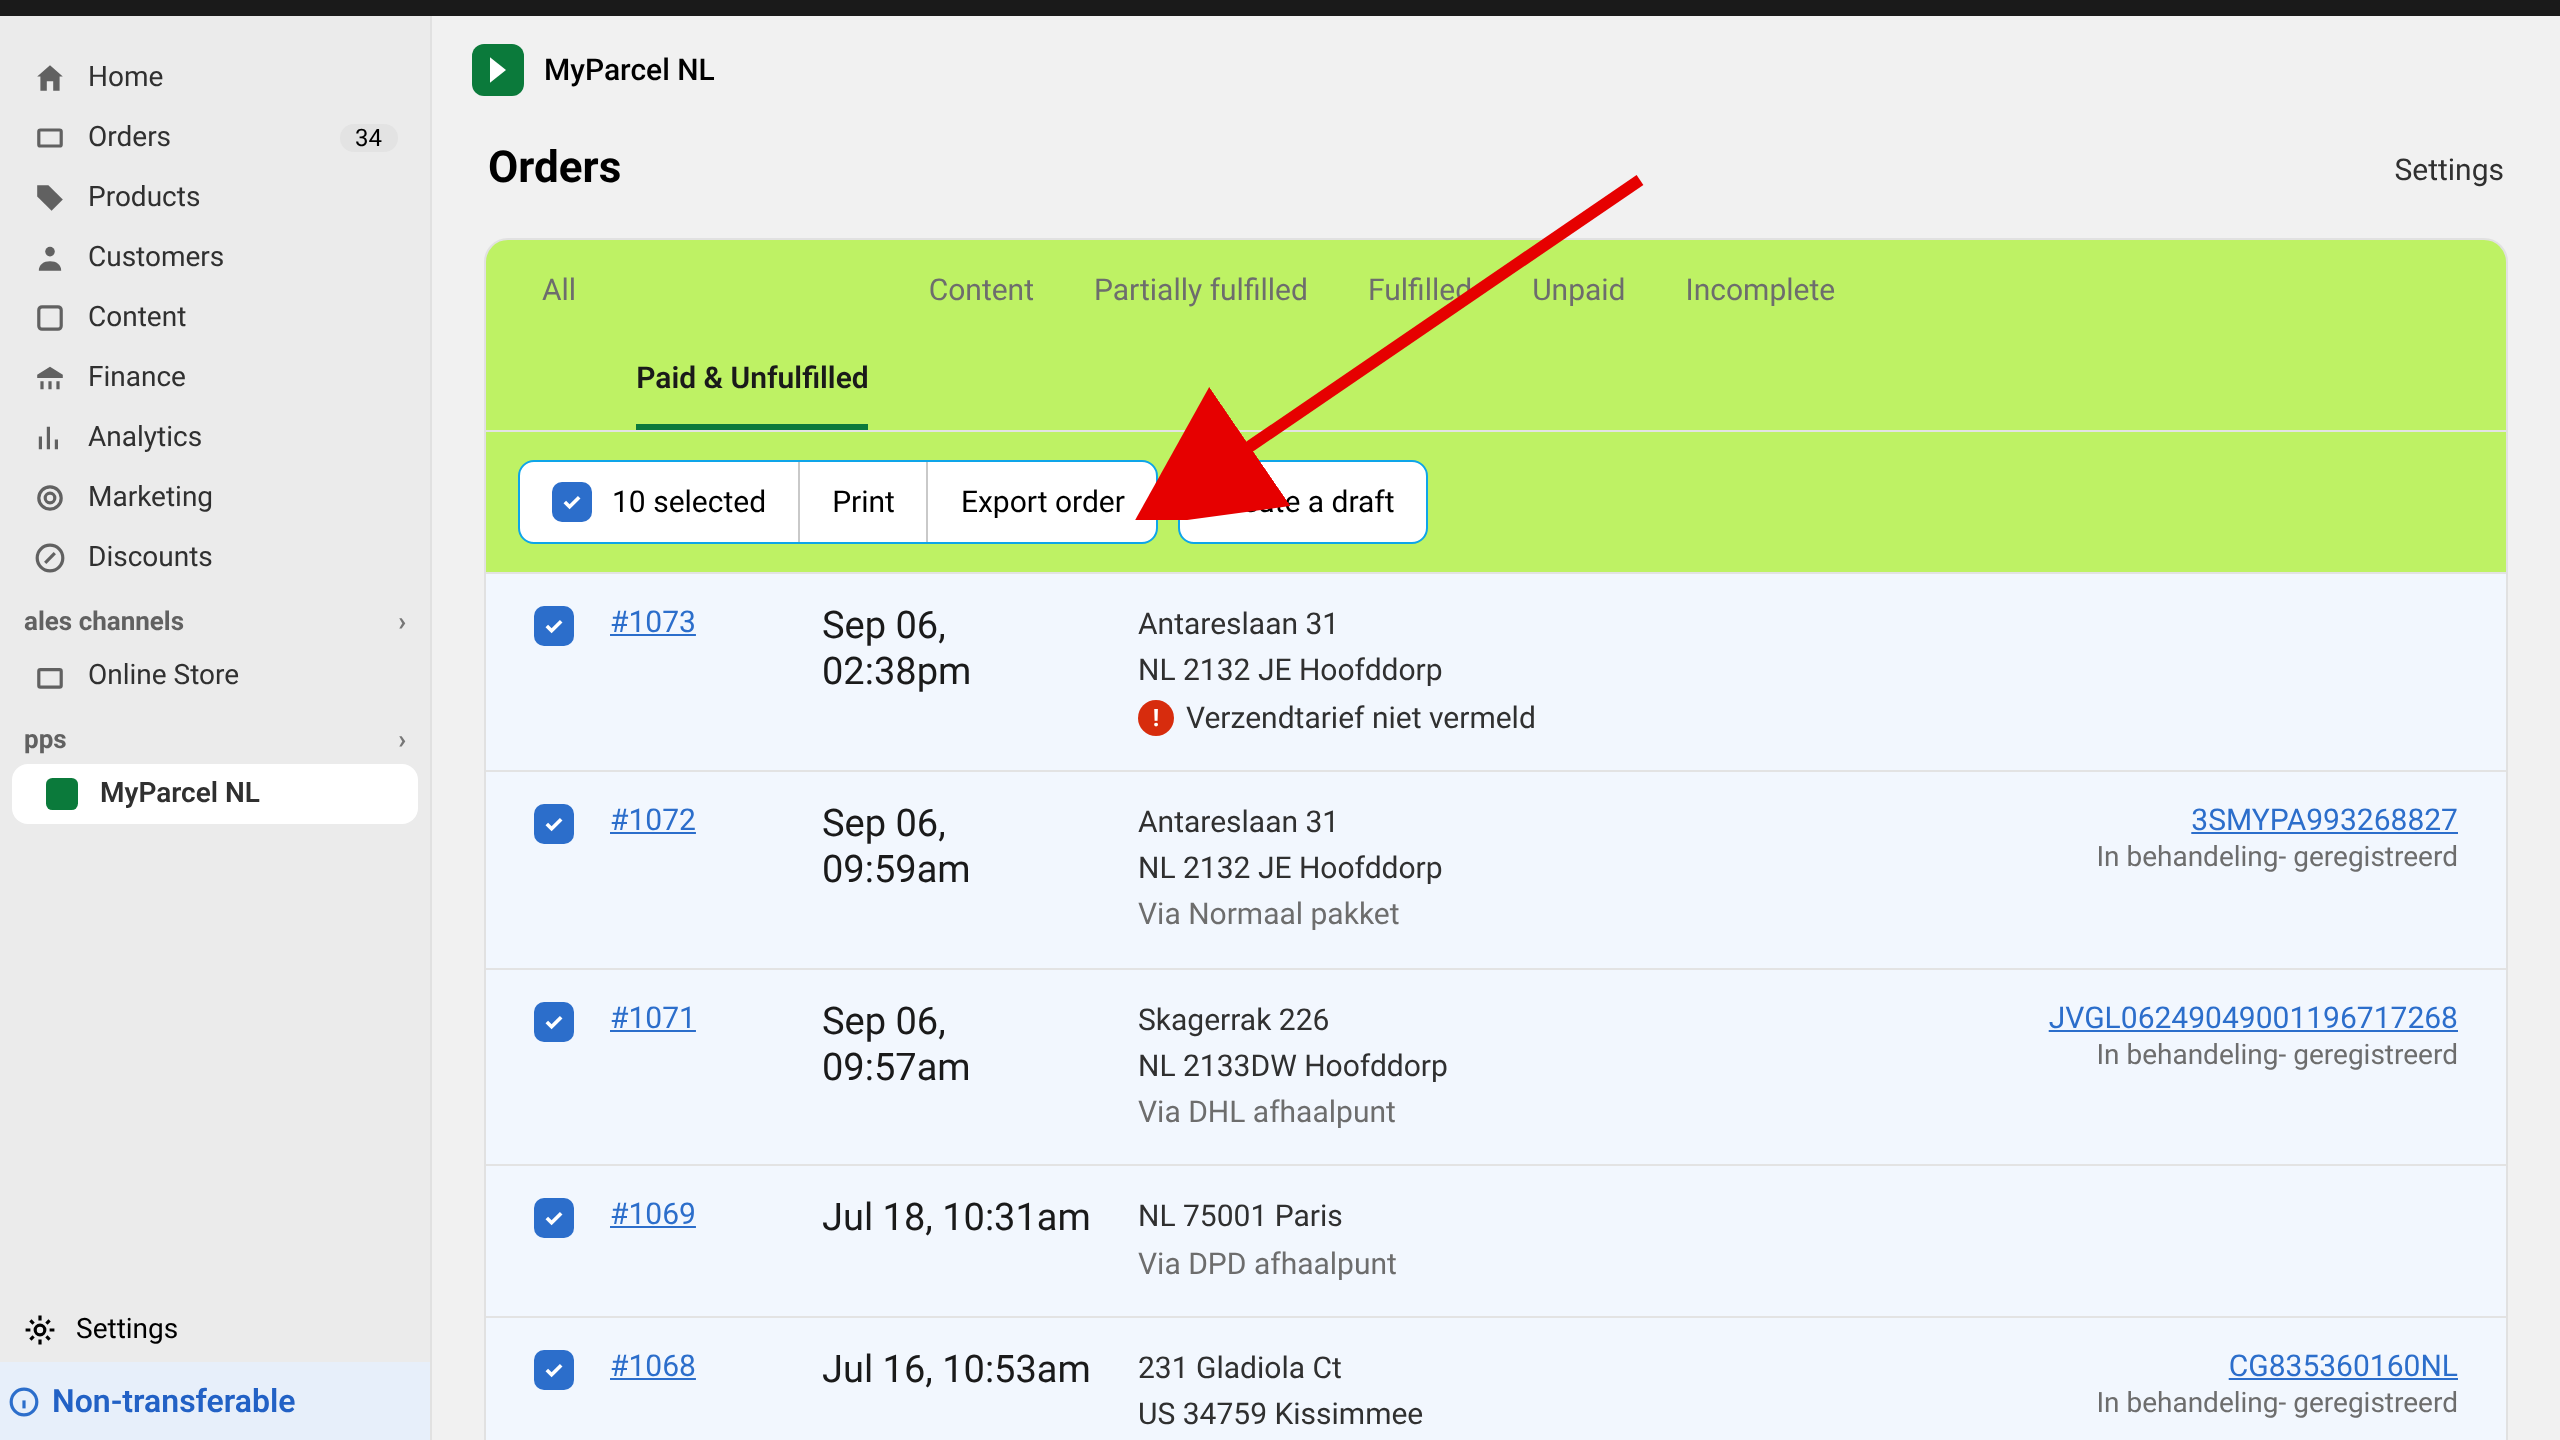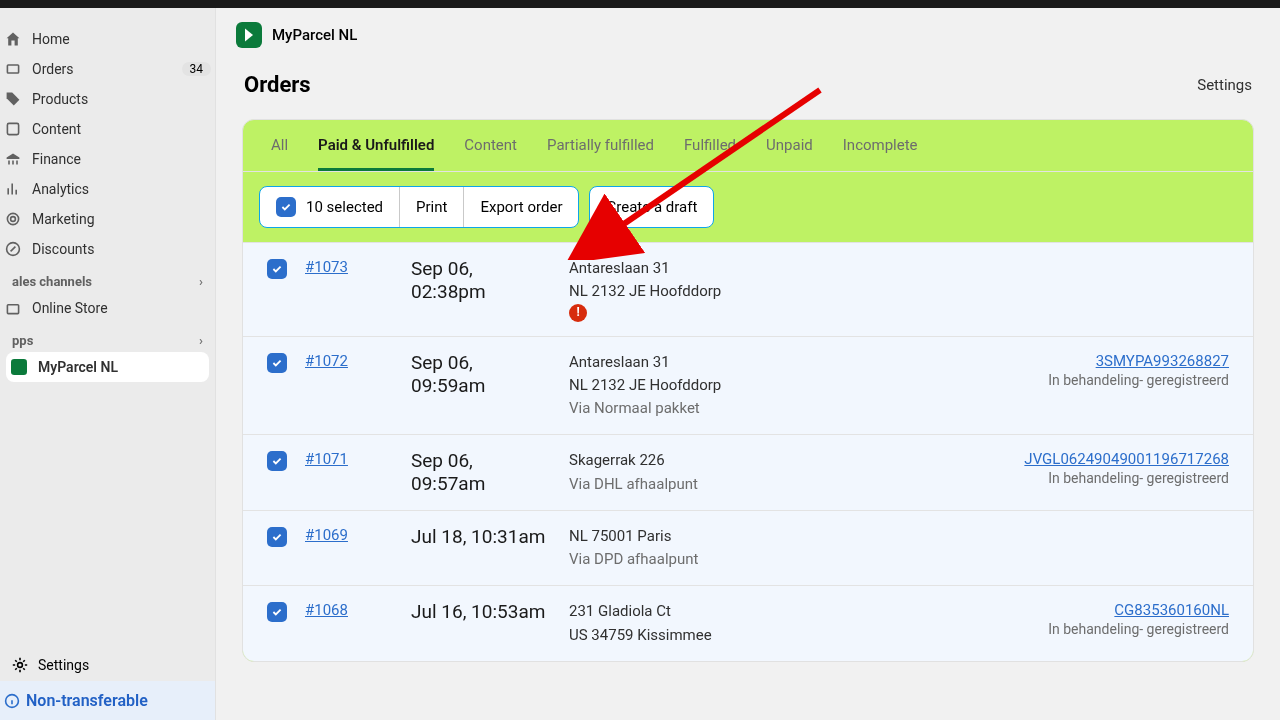--- a/index.html
+++ b/index.html
@@ -1,40 +1,40 @@
 <!DOCTYPE html>
 <html><head>
 <meta charset="utf-8">
 <style>
 * { box-sizing: border-box; margin: 0; padding: 0; }
 body { font-family: -apple-system, BlinkMacSystemFont, "Segoe UI", Roboto, sans-serif; background: #f1f1f1; width: 1280px; height: 720px; overflow: hidden; position: relative; }
 .topbar { height: 8px; background: #1a1a1a; width: 100%; }
 .layout { display: flex; height: calc(100% - 8px); }
 .sidebar { width: 216px; background: #ebebeb; display: flex; flex-direction: column; padding-top: 16px; border-right: 1px solid #e1e1e1; }
-.nav-item { display: flex; align-items: center; padding: 6px 4px; cursor: pointer; gap: 10px; font-size: 14px; color: #303030; }
+.nav-item { display: flex; align-items: center; padding: 6px 16px; cursor: pointer; gap: 10px; font-size: 14px; color: #303030; }
 .nav-item.active { background: #fff; border-radius: 8px; margin: 0 6px; font-weight: 600; }
 .nav-item .icon { width: 18px; height: 18px; display: flex; align-items: center; justify-content: center; color: #616161; }
 .nav-badge { margin-left: auto; background: #e3e3e3; border-radius: 10px; padding: 0 8px; font-size: 12px; color: #000000; }
 .nav-section { font-size: 13px; color: #616161; padding: 10px 12px 4px; display: flex; align-items: center; justify-content: space-between; font-weight: bold; }
 .nav-section .chev { color: #777; }
 .sidebar-bottom { margin-top: auto; }
 .settings-item { display: flex; align-items: center; gap: 10px; padding: 8px 12px; font-size: 14px; cursor: pointer; }
 .nontrans { display: flex; align-items: center; gap: 6px; padding: 10px 4px; color: #2261c5; font-weight: 600; background: #e7effa; }
 .main { flex: 1; display: flex; flex-direction: column; overflow: hidden; }
 .appbar { display: flex; align-items: center; gap: 10px; padding: 14px 20px; }
 .app-icon { width: 26px; height: 26px; background: #0b7a3b; border-radius: 6px; display: flex; align-items: center; justify-content: center; }
 .app-title { font-size: 15px; font-weight: 500; }
 .content { padding: 10px 26px 0 26px; flex: 1; overflow: hidden; }
 .page-header { display: flex; justify-content: space-between; align-items: center; margin-bottom: 22px; padding: 0 2px; }
 .page-title { font-size: 22px; font-weight: 700; }
 .settings-link { font-size: 15px; color: #303030; cursor: pointer; }
 .card { background: #bef264; border: 1px solid #e1e1e1; border-radius: 12px; overflow: hidden; }
 .tabs { display: flex; gap: 30px; padding: 16px 28px 0; border-bottom: 1px solid #e3e3e3; }
 .tab { font-size: 15px; color: #6d6d6d; padding-bottom: 14px; cursor: pointer; }
-.tab.active { color: #1a1a1a; font-weight: 600; border-bottom: 3px solid #0b7a3b; }
+.tab.active { color: #1a1a1a; font-weight: 600; border-bottom: 3px solid #0b7a3b; margin-top: 44px; }
 .toolbar { display: flex; padding: 14px 16px; gap: 0; }
 .toolbar-group { display: flex; border: 1px solid #0ea5e9; border-radius: 8px; background: #fff; }
 .toolbar-cell { display: flex; align-items: center; gap: 10px; padding: 10px 16px; border-right: 1px solid #c9c9c9; font-size: 15px; white-space: nowrap; }
 .toolbar-cell:last-child { border-right: none; }
 .toolbar-cell.btn { cursor: pointer; }
 .toolbar-chk { width: 20px; height: 20px; border-radius: 5px; background: #2c6ecb; display: flex; align-items: center; justify-content: center; }
 .rows { }
 .row { display: flex; padding: 14px 24px; border-top: 1px solid #e3e3e3; background: #f2f7fe; gap: 18px; align-items: flex-start; }
 .row-chk { width: 20px; height: 20px; border-radius: 5px; background: #2c6ecb; display: flex; align-items: center; justify-content: center; flex-shrink: 0; margin-top: 2px; }
 .row-order { width: 88px; flex-shrink: 0; }
@@ -77,20 +77,29 @@
         <span class="icon">
           <svg width="16" height="16" viewBox="0 0 20 20" fill="currentColor">
             <path d="M2 2h7l9 9-7 7-9-9V2z"></path>
           </svg>
         </span>
         <span>Products</span>
       </div>
     <div class="nav-item">
         <span class="icon">
           <svg width="16" height="16" viewBox="0 0 20 20" fill="currentColor">
+            <circle cx="10" cy="6" r="3"></circle>
+            <path d="M3 18c0-4 3-6 7-6s7 2 7 6"></path>
+          </svg>
+        </span>
+        <span>Customers</span>
+      </div>
+    <div class="nav-item">
+        <span class="icon">
+          <svg width="16" height="16" viewBox="0 0 20 20" fill="currentColor">
             <rect x="3" y="3" width="14" height="14" rx="2" fill="none" stroke="currentColor" stroke-width="2"></rect>
           </svg>
         </span>
         <span>Content</span>
       </div>
     <div class="nav-item">
         <span class="icon">
           <svg width="16" height="16" viewBox="0 0 20 20" fill="currentColor">
             <path d="M2 8l8-5 8 5v2H2zM4 12h2v5H4zm5 0h2v5H9zm5 0h2v5h-2z"></path>
           </svg>
@@ -225,20 +234,21 @@
                   <path d="M4 10l4 4 8-8" stroke="#fff" stroke-width="3" fill="none"></path>
                 </svg>
               </span>
               <div class="row-order"><a>#1073</a></div>
               <div class="row-date">Sep 06, 02:38pm</div>
               <div class="row-addr">
                 <div>Antareslaan 31</div>
                 <div>NL 2132 JE Hoofddorp</div>
                 <div class="row-warn">
                   <span class="warn-icon">!</span>
+                  <span>Verzendtarief niet vermeld</span>
                 </div>
               </div>
               <div class="row-right"></div>
             </div>
             <div class="row">
               <span class="row-chk">
                 <svg width="12" height="12" viewBox="0 0 20 20">
                   <path d="M4 10l4 4 8-8" stroke="#fff" stroke-width="3" fill="none"></path>
                 </svg>
               </span>
@@ -254,20 +264,21 @@
             <div class="row">
               <span class="row-chk">
                 <svg width="12" height="12" viewBox="0 0 20 20">
                   <path d="M4 10l4 4 8-8" stroke="#fff" stroke-width="3" fill="none"></path>
                 </svg>
               </span>
               <div class="row-order"><a>#1071</a></div>
               <div class="row-date">Sep 06, 09:57am</div>
               <div class="row-addr">
                 <div>Skagerrak 226</div>
+                <div>NL 2133DW Hoofddorp</div>
                 <div class="muted">Via DHL afhaalpunt</div>
               </div>
               <div class="row-right"><a class="track-link">JVGL06249049001196717268</a><div class="status">In behandeling- geregistreerd</div></div>
             </div>
             <div class="row">
               <span class="row-chk">
                 <svg width="12" height="12" viewBox="0 0 20 20">
                   <path d="M4 10l4 4 8-8" stroke="#fff" stroke-width="3" fill="none"></path>
                 </svg>
               </span>

